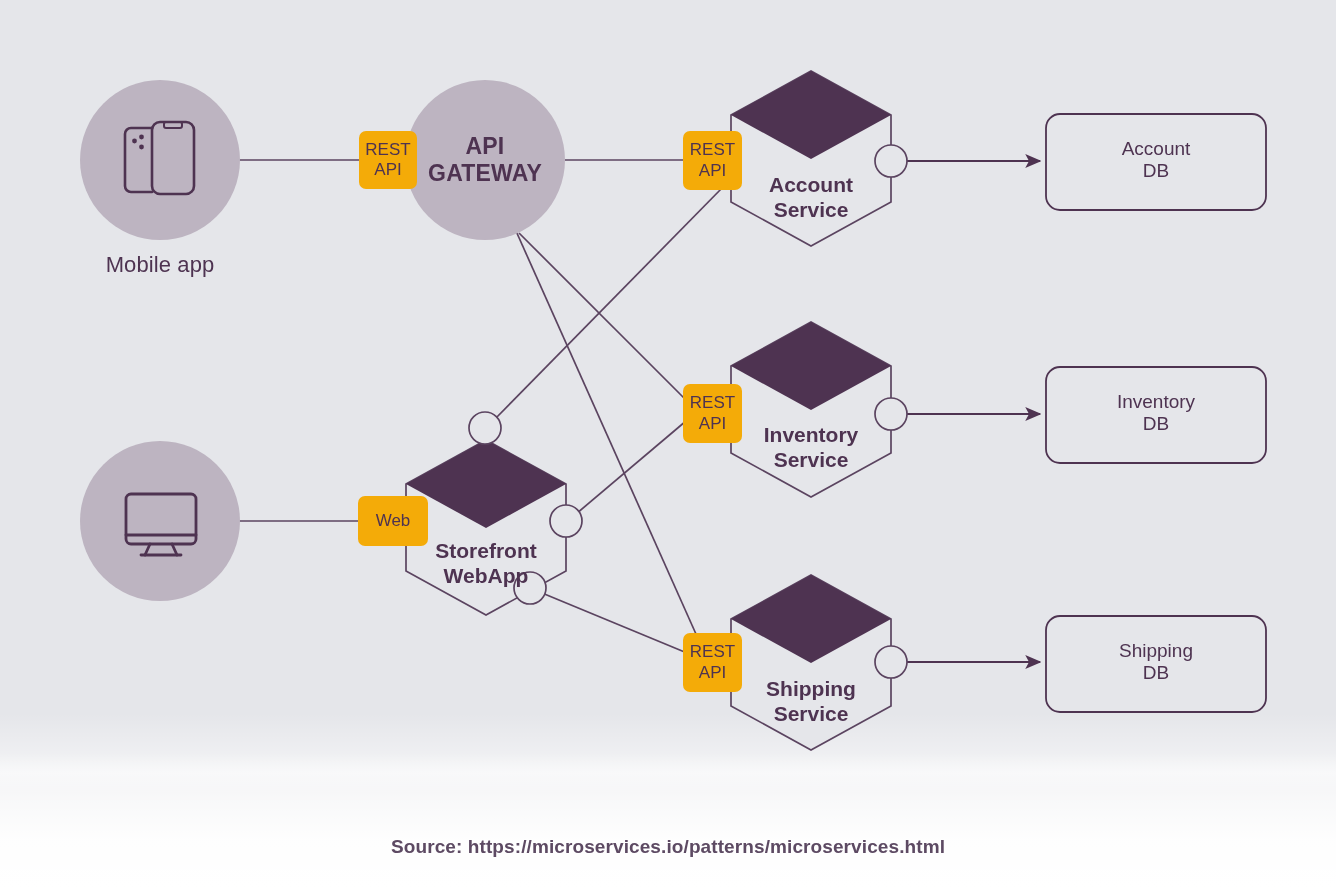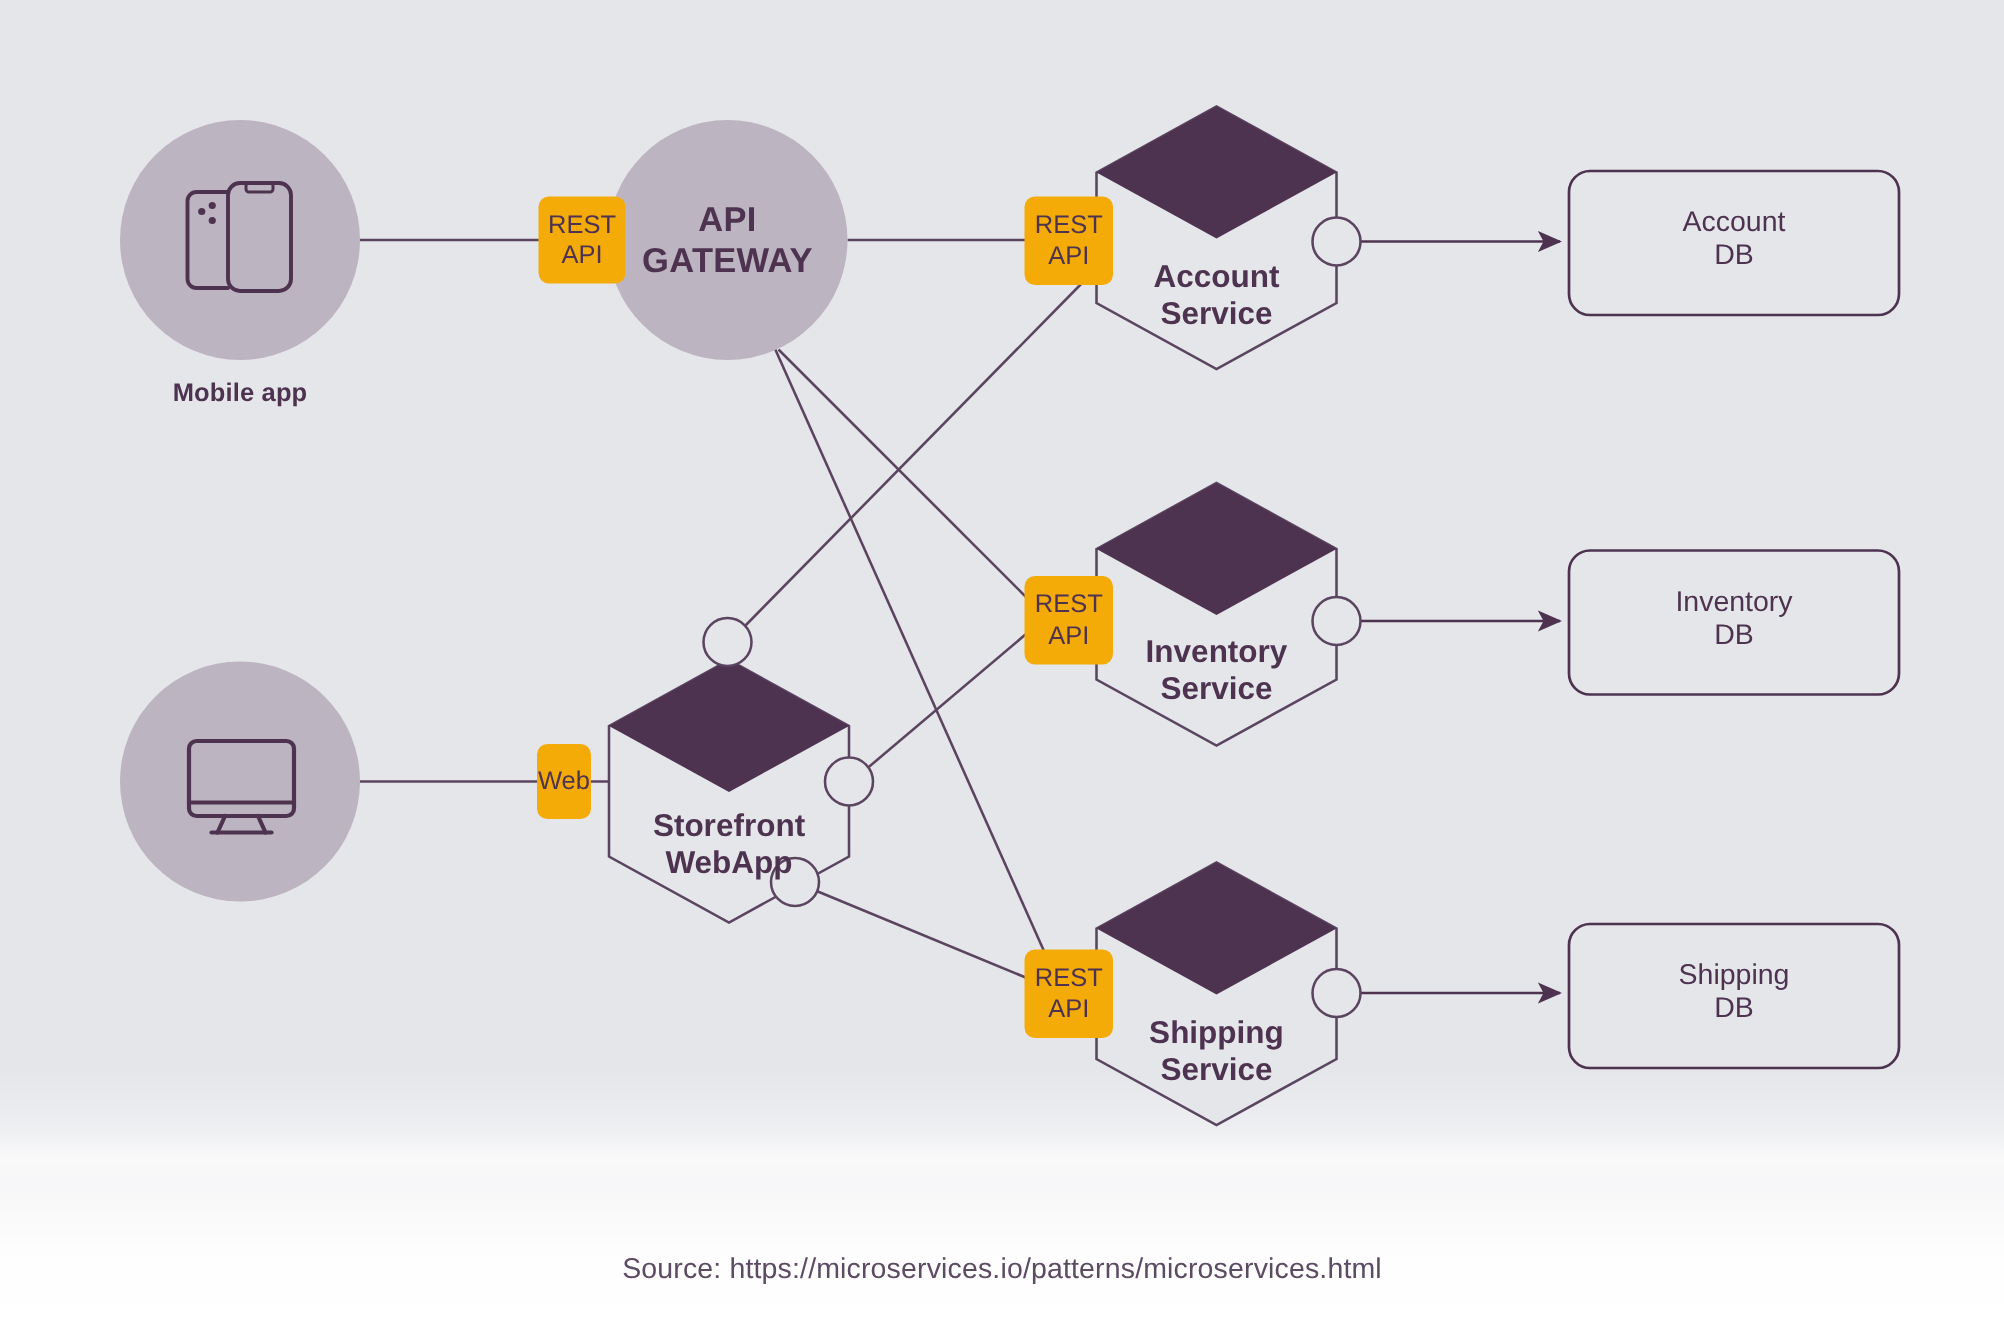--- a/index.html
+++ b/index.html
@@ -62,22 +62,22 @@
   .node-label {
     position: absolute;
     z-index: 5;
     color: #4e3351;
     text-align: center;
     line-height: 1.18;
     pointer-events: none;
     white-space: pre-line;
   }
   .client-title {
-    font-size: 17px;
-    font-weight: 700;
+    font-size: 22px;
+    font-weight: 400;
     letter-spacing: 0.1px;
   }
   .gateway-title {
     font-size: 23px;
     font-weight: 700;
     letter-spacing: 0.2px;
   }
   .service-title {
     font-size: 21px;
     font-weight: 700;
@@ -104,21 +104,21 @@
   }
   #source-note {
     position: absolute;
     z-index: 6;
     left: 0;
     top: 836px;
     width: 1336px;
     text-align: center;
     color: #5d4a63;
     font-size: 19px;
-    font-weight: 400;
+    font-weight: 700;
     letter-spacing: 0.1px;
   }
 </style>
 </head>
 <body>
 
 <div id="canvas">
 
   <svg id="wires" width="1336" height="888">
     <defs>
@@ -203,21 +203,21 @@
     <circle cx="891" cy="662" r="16" fill="#e5e6ea" stroke="#5b4460" stroke-width="1.7"></circle>
 
     <rect x="1046" y="114" width="220" height="96" rx="14" fill="#e5e6ea" stroke="#4e3351" stroke-width="1.8"></rect>
     <rect x="1046" y="367" width="220" height="96" rx="14" fill="#e5e6ea" stroke="#4e3351" stroke-width="1.8"></rect>
     <rect x="1046" y="616" width="220" height="96" rx="14" fill="#e5e6ea" stroke="#4e3351" stroke-width="1.8"></rect>
   </svg>
 
   <div class="api-chip" style="left:359px; top:131px; width:58px; height:58px;">REST
 API</div>
 
-  <div class="api-chip" style="left:358px; top:496px; width:36px; height:50px;">Web</div>
+  <div class="api-chip" style="left:358px; top:496px; width:70px; height:50px;">Web</div>
 
   <div class="api-chip" style="left:683px; top:131px; width:59px; height:59px;">REST
 API</div>
 
   <div class="api-chip" style="left:683px; top:384px; width:59px; height:59px;">REST
 API</div>
 
   <div class="api-chip" style="left:683px; top:633px; width:59px; height:59px;">REST
 API</div>
 

